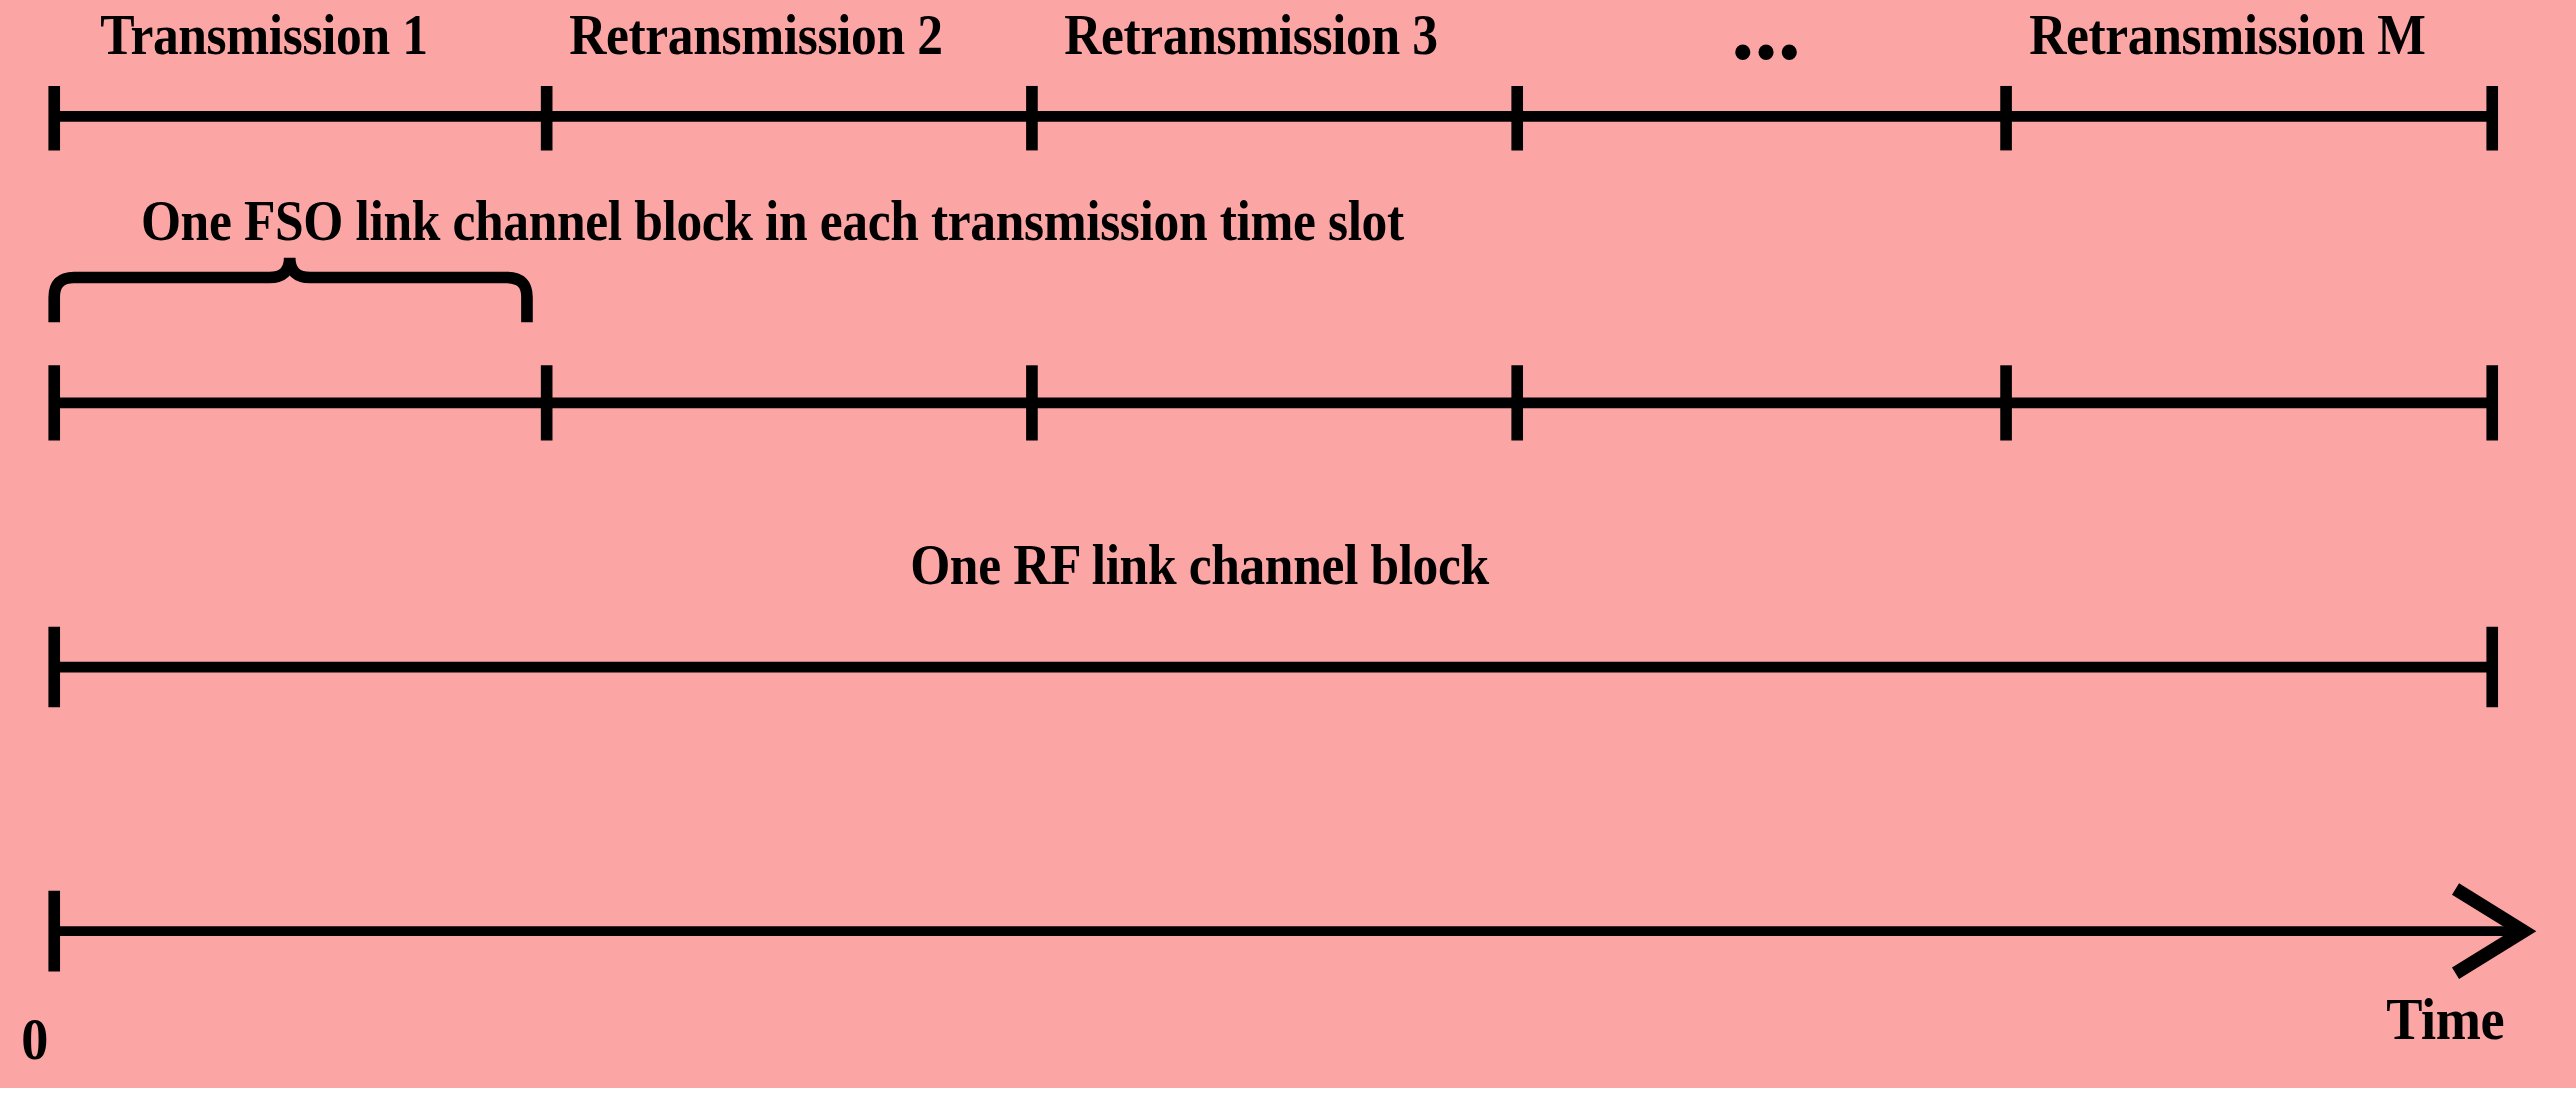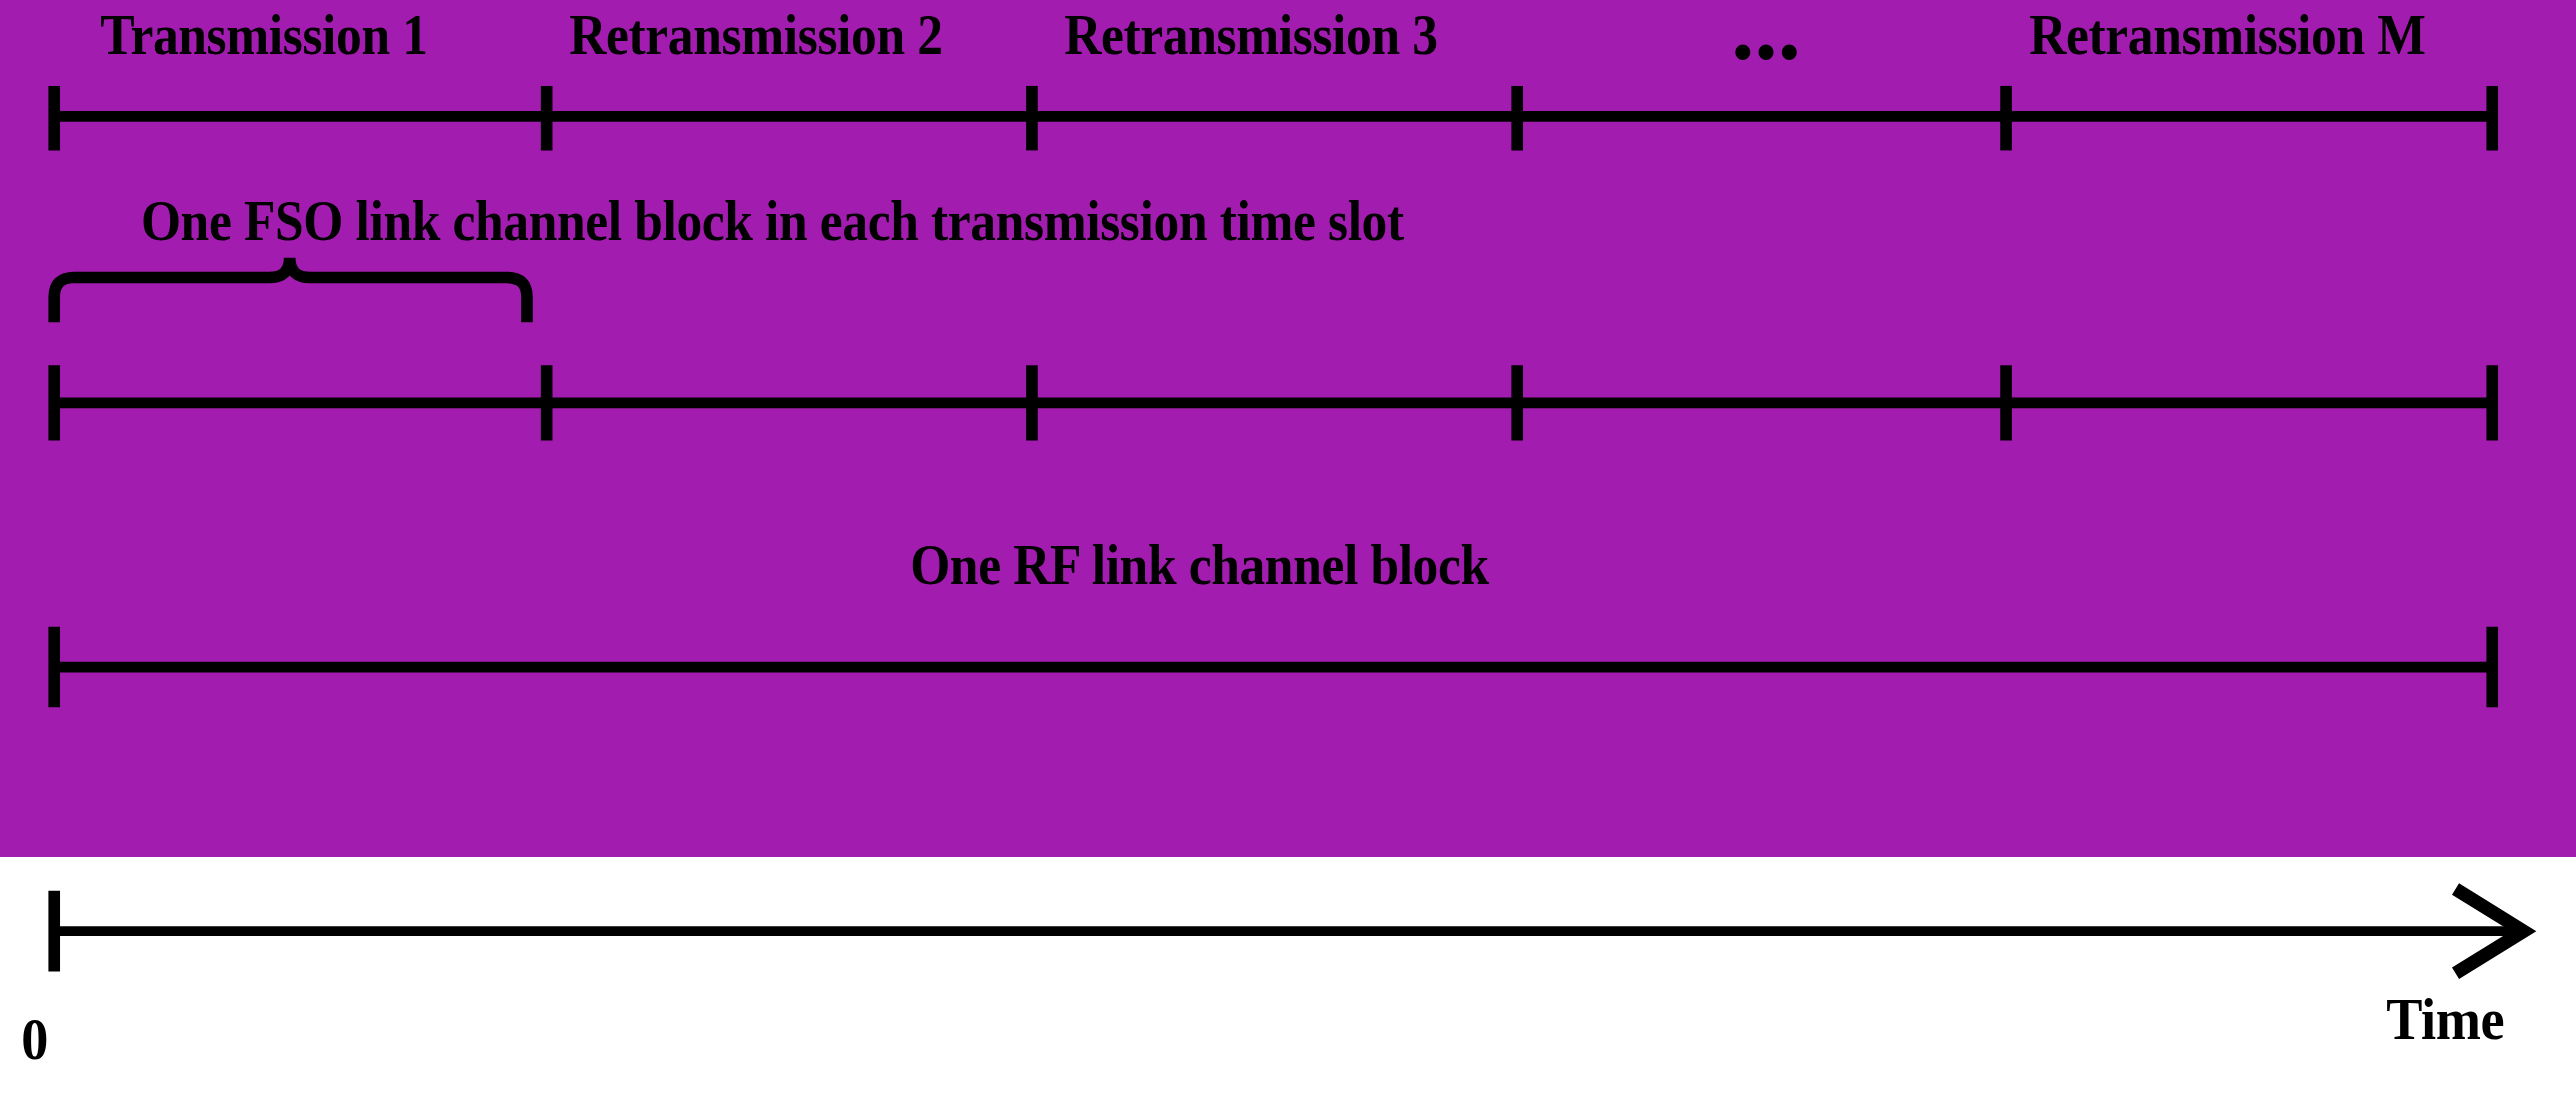--- a/index.html
+++ b/index.html
@@ -9,22 +9,22 @@
   }
   body {
     width: 2576px;
     height: 1095px;
     font-family: "Liberation Serif", "DejaVu Serif", serif;
     overflow: hidden;
   }
   #stage {
     position: relative;
     width: 2576px;
-    height: 857px;
-    background: #a21caf;
+    height: 1088px;
+    background: #fca5a5;
   }
   #stage svg.layer {
     position: absolute;
     left: 0;
     top: 0;
     width: 2576px;
     height: 1095px;
   }
   .lbl {
     position: absolute;

